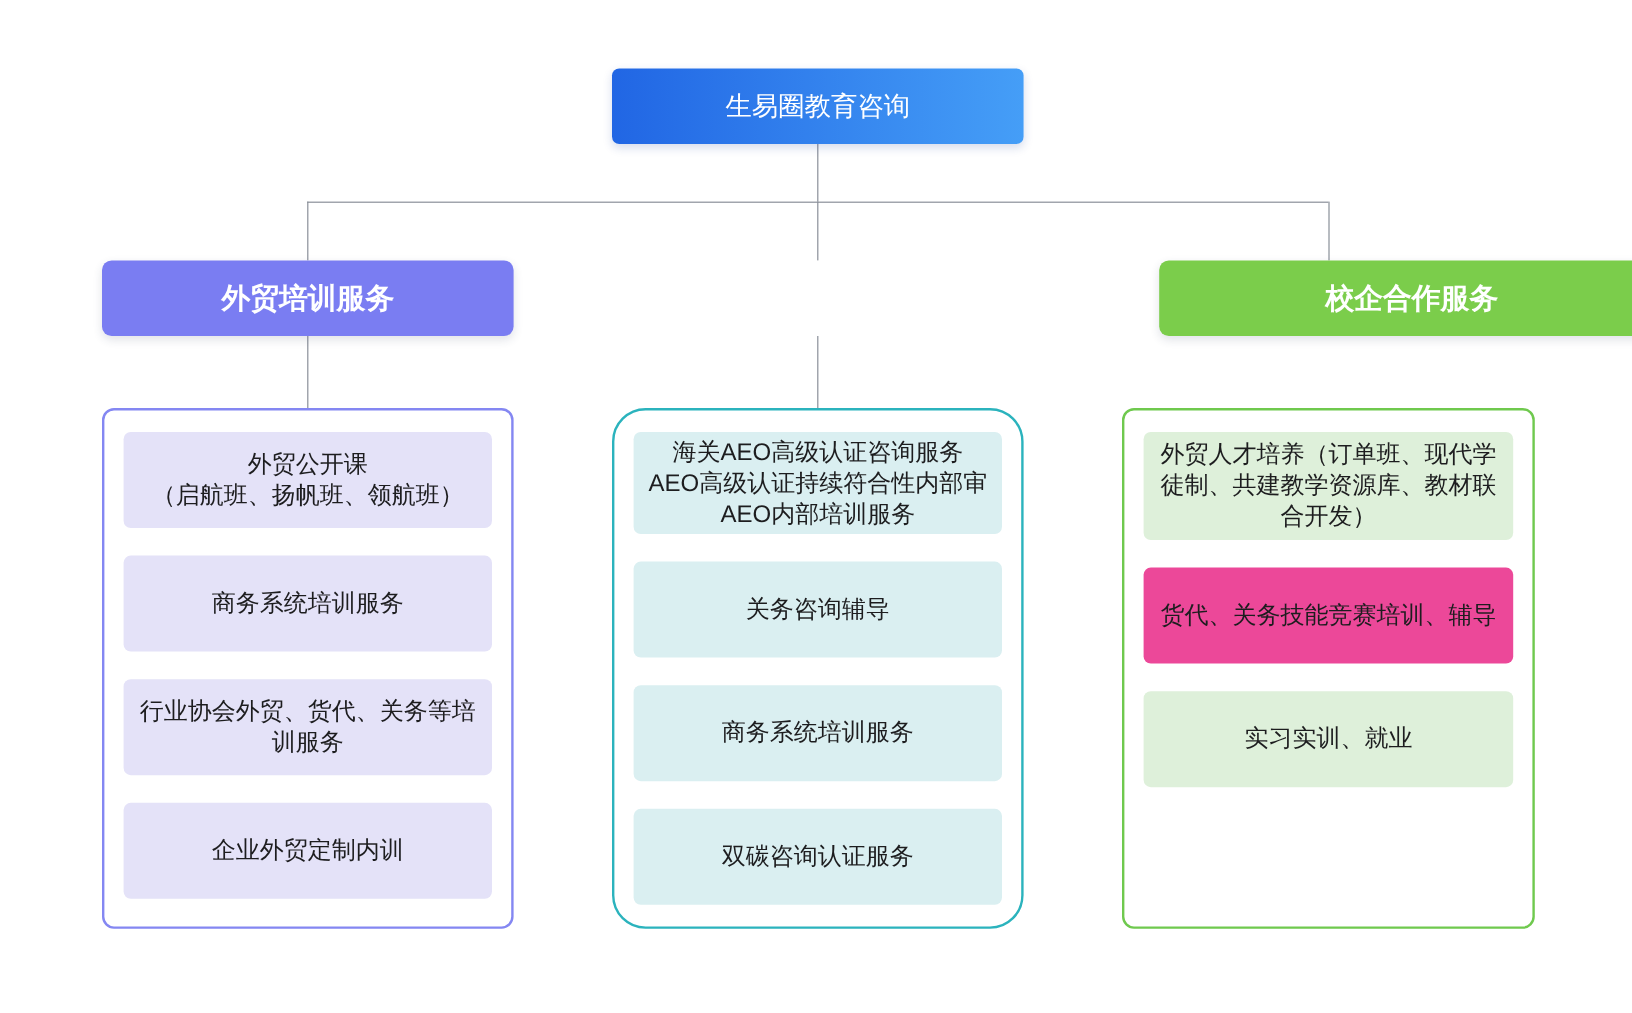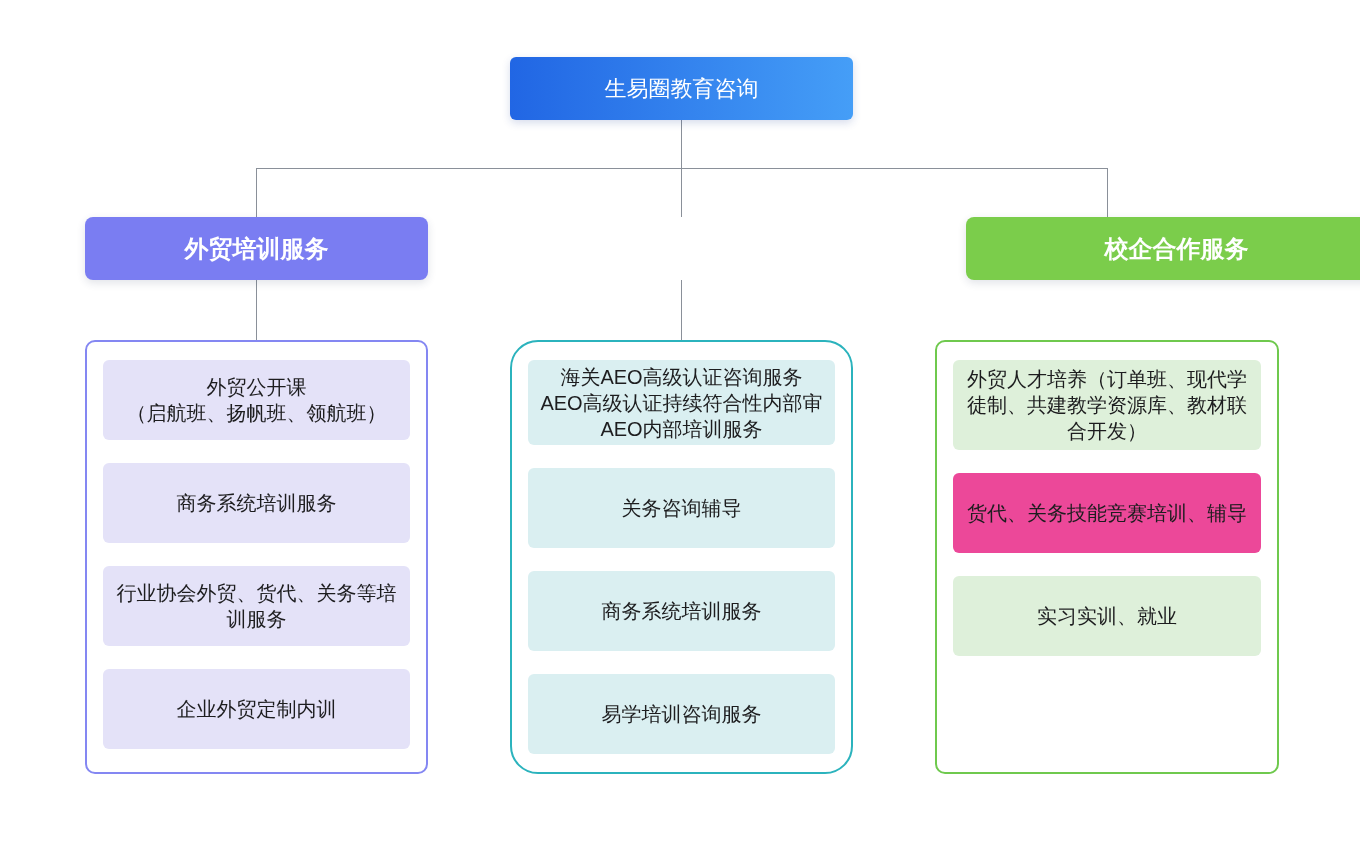--- a/index.html
+++ b/index.html
@@ -81,21 +81,21 @@
     <div class="service-item" style="background-color: rgb(228, 226, 248);">行业协会外贸、货代、关务等培训服务</div>
     <div class="service-item" style="background-color: rgb(228, 226, 248);">企业外贸定制内训</div>
   </div>
 
   <div class="branch-container" id="bc2" style="border-color: rgb(43, 179, 189); border-radius: 28px;">
     <div class="service-item" style="background-color: rgb(218, 239, 241);">海关AEO高级认证咨询服务
 AEO高级认证持续符合性内部审
 AEO内部培训服务</div>
     <div class="service-item" style="background-color: rgb(218, 239, 241);">关务咨询辅导</div>
     <div class="service-item" style="background-color: rgb(218, 239, 241);">商务系统培训服务</div>
-    <div class="service-item" style="background-color: rgb(218, 239, 241);">易学培训咨询服务</div>
+    <div class="service-item" style="background-color: rgb(218, 239, 241);">双碳咨询认证服务</div>
   </div>
 
   <div class="branch-container" id="bc3" style="border-color: rgb(111, 201, 78);">
     <div class="service-item" style="background-color: rgb(222, 240, 218);">外贸人才培养（订单班、现代学徒制、共建教学资源库、教材联合开发）</div>
     <div class="service-item" style="background-color: #ec4899; font-family: Liberation Serif, serif;">货代、关务技能竞赛培训、辅导</div>
     <div class="service-item" style="background-color: rgb(222, 240, 218);">实习实训、就业</div>
   </div>
 
 </div>
 

